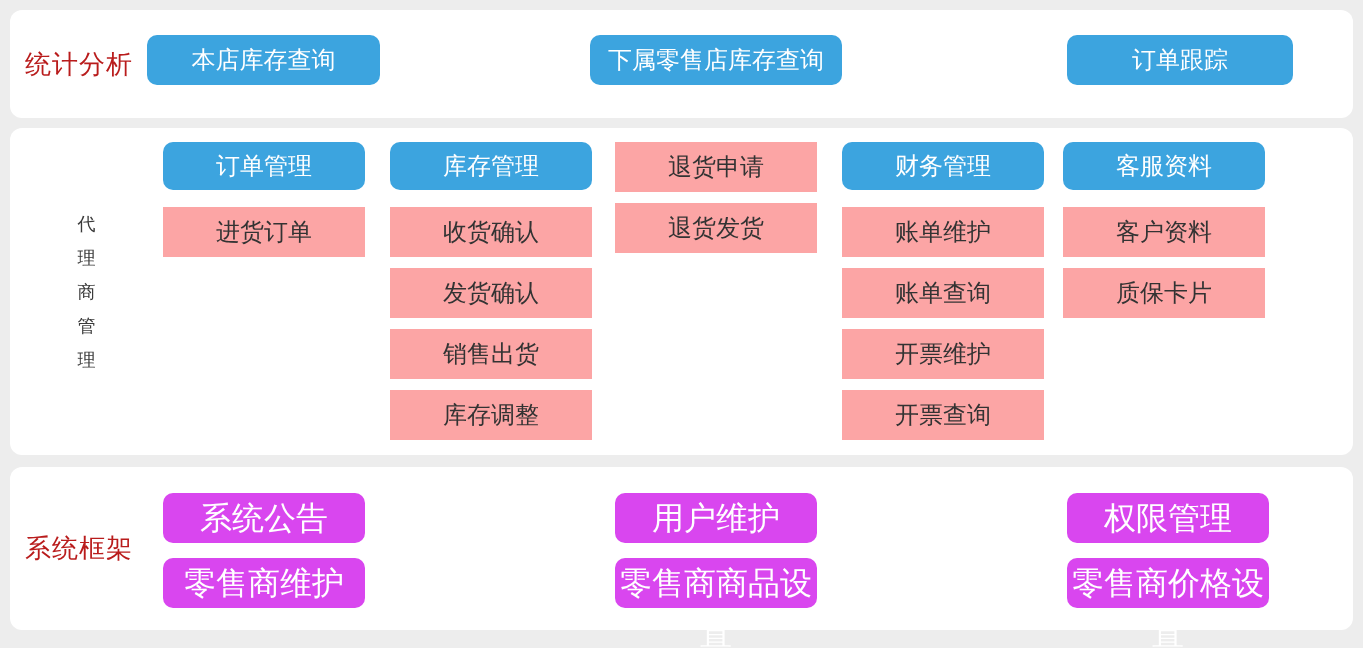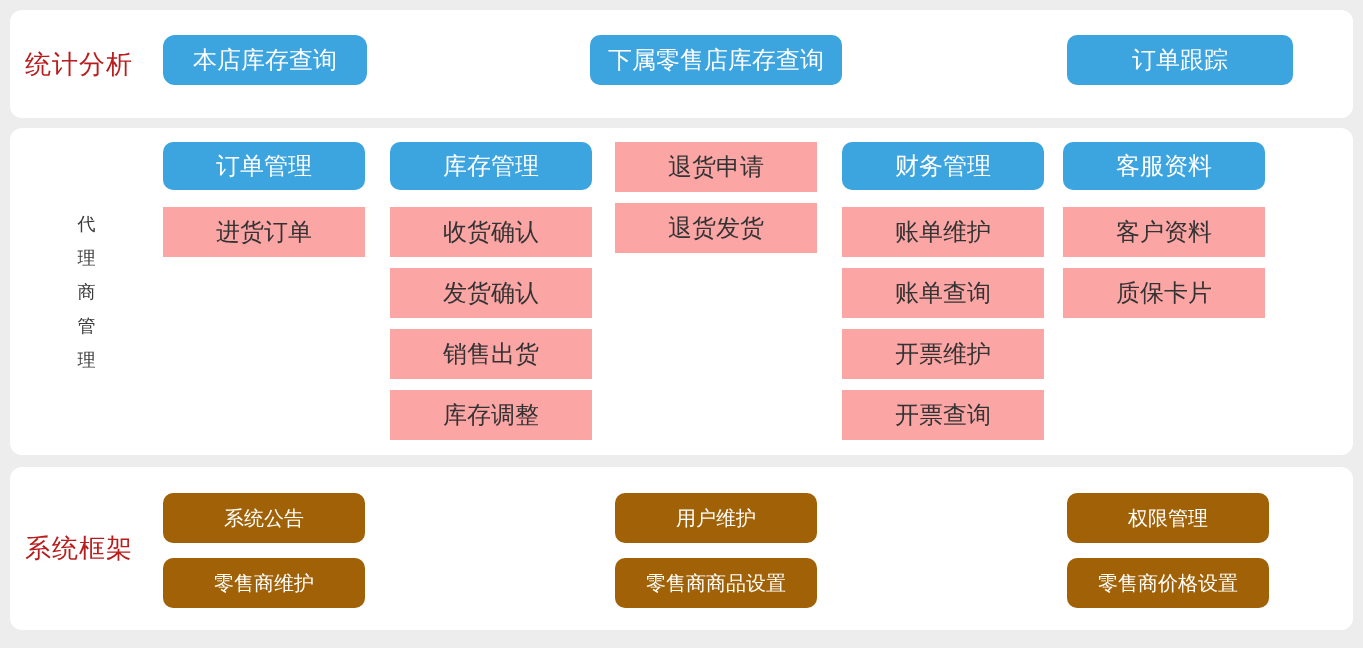--- a/index.html
+++ b/index.html
@@ -52,36 +52,36 @@
   .col-item{
     height:50px;line-height:50px;
     background:#fca5a5;color:#333333;
     text-align:center;font-size:24px;cursor:pointer;
   }
   .col-item + .col-item{margin-top:11px;}
 
   .grp{position:absolute;top:26px;width:202px;}
   .grp .gbtn{
     height:50px;line-height:50px;border-radius:10px;
-    background:#a16207;color:#ffffff;
-    text-align:center;font-size:20px;cursor:pointer;
+    background:#d946ef;color:#ffffff;
+    text-align:center;font-size:32px;cursor:pointer;
   }
   .grp .gbtn + .gbtn{margin-top:15px;}
 
   .c1{left:153px;} .c2{left:380px;} .c3{left:605px;} .c4{left:832px;} .c5{left:1053px;}
   .g1{left:153px;} .g2{left:605px;} .g3{left:1057px;}
 </style>
 </head>
 <body>
 
 <div>
 
   <section class="panel panel-stats">
     <div class="section-label">统计分析</div>
-    <div class="btn" style="left:153px;width:204px;border-radius:12px;">本店库存查询</div>
+    <div class="btn" style="left:137px;width:233px;">本店库存查询</div>
     <div class="btn" style="left:580px;width:252px;">下属零售店库存查询</div>
     <div class="btn" style="left:1057px;width:226px;">订单跟踪</div>
   </section>
 
   <section class="panel panel-agent">
     <div class="vlabel-wrap">
       <div class="vlabel">代理商管理</div>
     </div>
 
     <div class="col c1">

